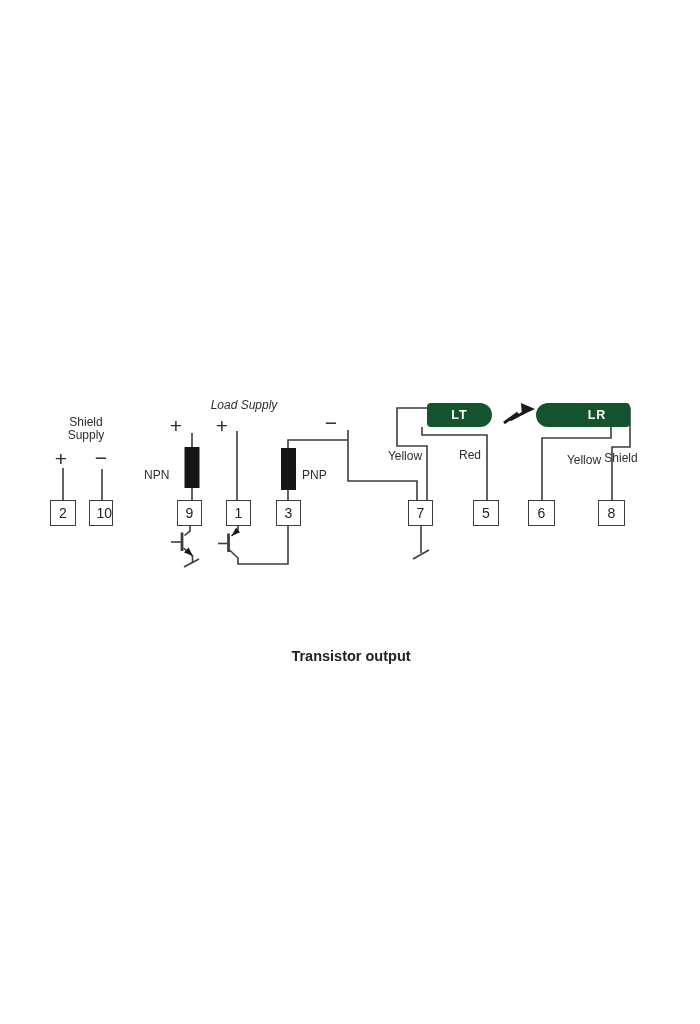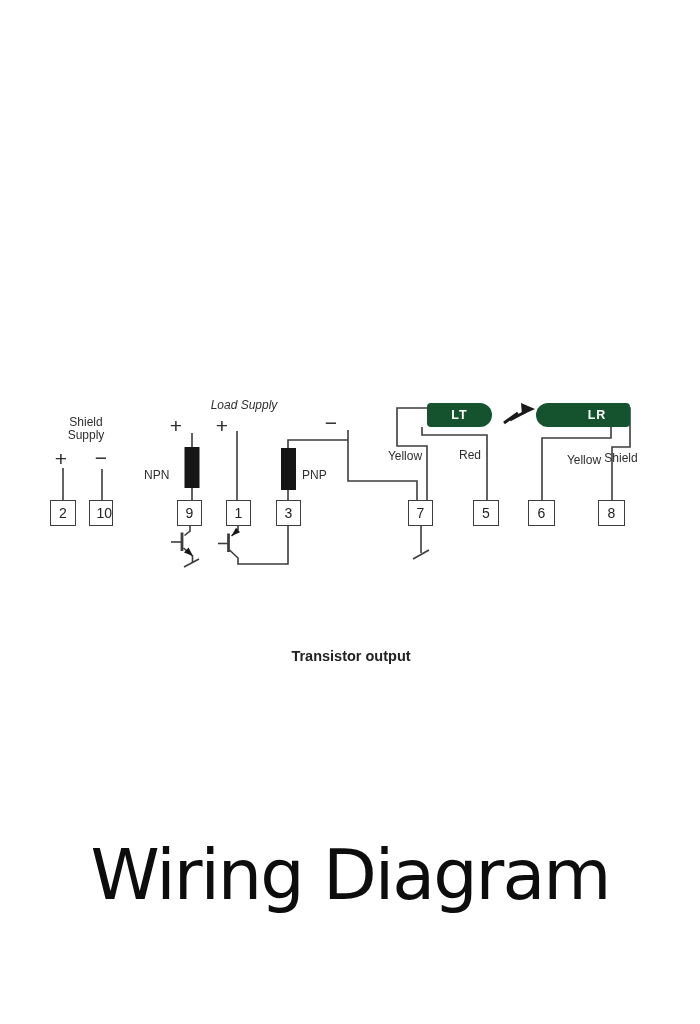--- a/index.html
+++ b/index.html
@@ -168,15 +168,14 @@
     <span>5</span>
   </div>
   <div class="term" style="left:528px;top:500px;width:27px;">
     <span>6</span>
   </div>
   <div class="term" style="left:598px;top:500px;width:27px;">
     <span>8</span>
   </div>
 
   <div class="caption">Transistor output</div>
-  <div class="main-title">Wiring Diagram</div>
 
 </div>
 
 </body></html>

